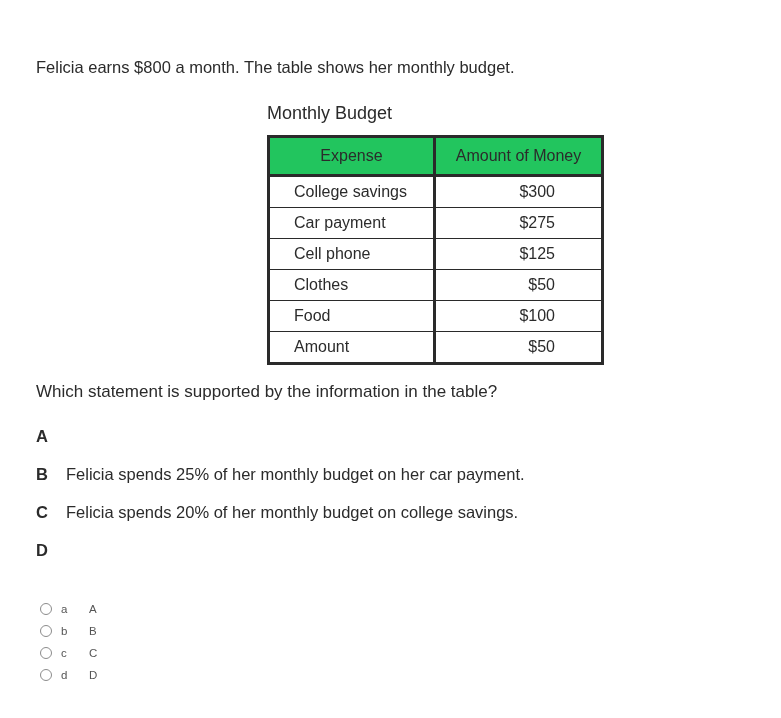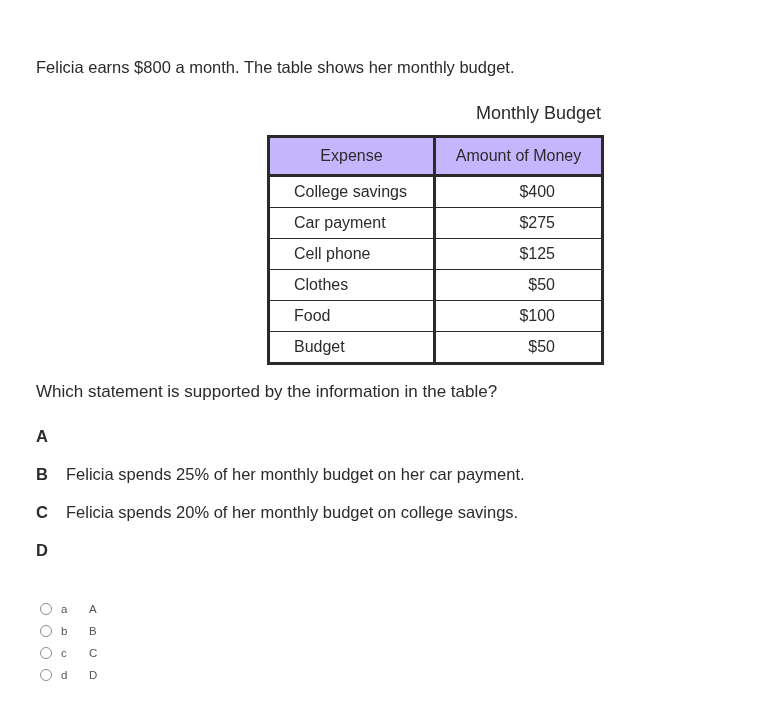--- a/index.html
+++ b/index.html
@@ -35,21 +35,21 @@
     white-space: nowrap;
     text-align: center;
   }
 
   
   .table-title {
     position: absolute;
     left: 267px;
     top: 101px;
     width: 334px;
-    text-align: right;
+    text-align: left;
     font-size: 18px;
     line-height: 24px;
     color: #2b2b2b;
   }
 
   .budget-table {
     position: absolute;
     left: 267px;
     top: 135px;
     width: 334px;
@@ -70,21 +70,21 @@
     color: #2b2b2b;
     height: 28px;
     padding: 1px 0;
   }
   .budget-table th.h-expense,
   .budget-table td.d-expense {
     border-right: 3px solid #2a2a2a;
   }
 
   .budget-table thead th {
-    background: #c4b5fd;
+    background: #22c55e;
     text-align: center;
     height: 34px;
     border-top: none;
     border-bottom: 3px solid #2a2a2a;
   }
 
   .budget-table td.d-expense {
     text-align: left;
     padding-left: 24px;
   }
@@ -179,40 +179,40 @@
     </colgroup>
     <thead>
       <tr>
         <th class="h-expense">Expense</th>
         <th class="h-amount">Amount of Money</th>
       </tr>
     </thead>
     <tbody>
       <tr>
         <td class="d-expense">College savings</td>
-        <td class="d-amount">$400</td>
+        <td class="d-amount">$300</td>
       </tr>
       <tr>
         <td class="d-expense">Car payment</td>
         <td class="d-amount">$275</td>
       </tr>
       <tr>
         <td class="d-expense">Cell phone</td>
         <td class="d-amount">$125</td>
       </tr>
       <tr>
         <td class="d-expense">Clothes</td>
         <td class="d-amount">$50</td>
       </tr>
       <tr>
         <td class="d-expense">Food</td>
         <td class="d-amount">$100</td>
       </tr>
       <tr>
-        <td class="d-expense">Budget</td>
+        <td class="d-expense">Amount</td>
         <td class="d-amount">$50</td>
       </tr>
     </tbody>
   </table>
 
   <div class="question">Which statement is supported by the information in the table?</div>
 
   <div class="choices">
     <div class="choice">
       <span class="choice-letter">A</span>

